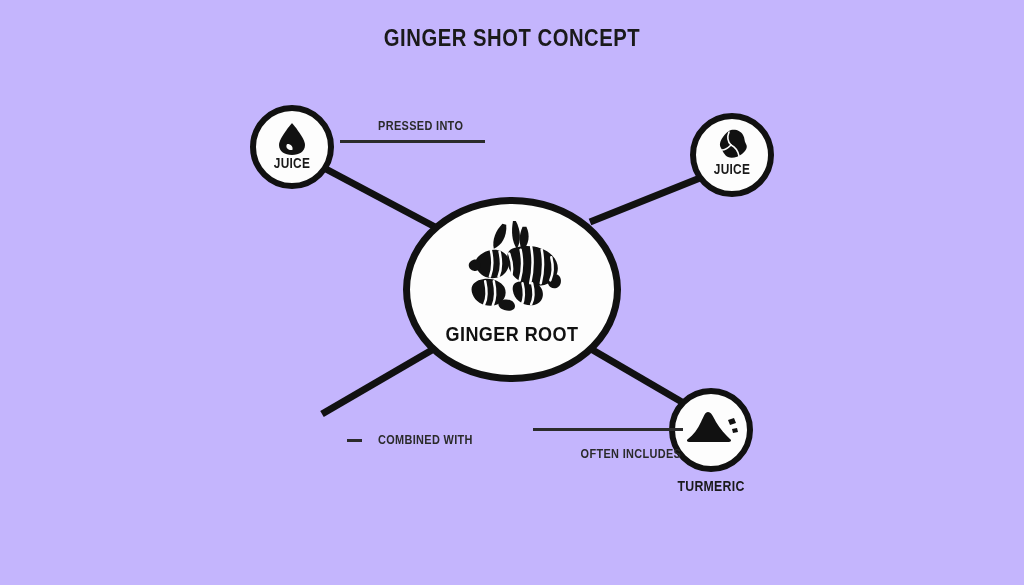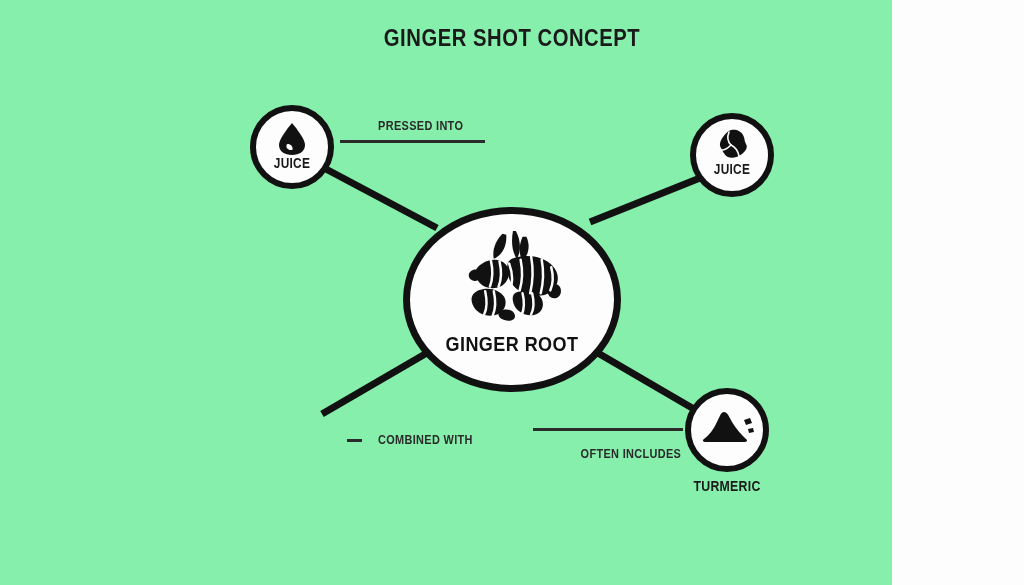--- a/index.html
+++ b/index.html
@@ -8,23 +8,23 @@
   }
   body {
     width: 1024px;
     height: 585px;
     background: #fdfdfd;
     font-family: "Liberation Sans", sans-serif;
     overflow: hidden;
   }
   #canvas {
     position: relative;
-    width: 892px;
+    width: 1024px;
     height: 585px;
-    background: #86efac;
+    background: #c4b5fd;
     text-decoration: underline;
   }
   #diagram-svg {
     position: absolute;
     top: 0;
     left: 0;
     width: 1024px;
     height: 585px;
   }
   .dgm-title {
@@ -117,21 +117,21 @@
   <svg id="diagram-svg" viewBox="0 0 1024 585" xmlns="http://www.w3.org/2000/svg">
 
     <g stroke="#111111" stroke-width="7" stroke-linecap="butt" fill="none">
       <line x1="437" y1="228" x2="324" y2="168"></line>
       <line x1="590" y1="222" x2="700" y2="178"></line>
       <line x1="432" y1="350" x2="322" y2="414"></line>
       <line x1="591" y1="349" x2="699" y2="412"></line>
     </g>
   </svg>
 
-  <div class="node" style="left:403px; top:207px; width:218px; height:185px;">
+  <div class="node" style="left:403px; top:197px; width:218px; height:185px;">
     <div class="node-circle" style="left:0; top:0; width:218px; height:185px; border-width:7px;"></div>
     <div class="node-icon" style="left:56px; top:22px; width:106px; height:92px;">
       <svg viewBox="0 0 110 96" width="106" height="92" xmlns="http://www.w3.org/2000/svg">
         <g fill="#111">
 
           <path d="M45 5 C38 12 34 22 36 31 C44 28 50 18 49 6 Z"></path>
           <path d="M56 2 C54 13 55 24 60 31 C65 23 64 11 59 2 Z"></path>
           <path d="M66 8 C62 17 62 27 66 33 C73 27 74 16 70 8 Z"></path>
 
           <path d="M58 30 C72 26 88 29 97 38 C106 47 104 60 95 66 C86 72 72 70 62 64
@@ -192,21 +192,21 @@
           <path d="M11 3 C9 8 10 13 13 16"></path>
           <path d="M13 16 C10 19 7 21 4 21"></path>
           <path d="M13 16 C17 18 20 22 21 27"></path>
         </g>
       </svg>
     </div>
     <div class="node-label label-inside" style="left:0; top:48px; width:84px;">JUICE</div>
   </div>
 
 
-  <div class="node" style="left:685px; top:388px; width:84px; height:84px;">
+  <div class="node" style="left:669px; top:388px; width:84px; height:84px;">
     <div class="node-circle" style="left:0; top:0; width:84px; height:84px;"></div>
     <div class="node-icon" style="left:17px; top:22px; width:52px; height:38px;">
       <svg viewBox="0 0 52 38" width="52" height="38" xmlns="http://www.w3.org/2000/svg">
         <g fill="#111">
 
           <path d="M22 2 C25 2 27 6 30 12 C34 19 40 25 44 29 C46 30.5 45 32 42 32
                    L4 32 C1 32 0 30.5 2 29 C7 25 12 19 15 12 C18 6 19 2 22 2 Z"></path>
 
           <path d="M42 10 L48 8 L50 13 L44 15 Z"></path>
           <path d="M46 19 L51 18 L52 22 L47 23 Z"></path>

